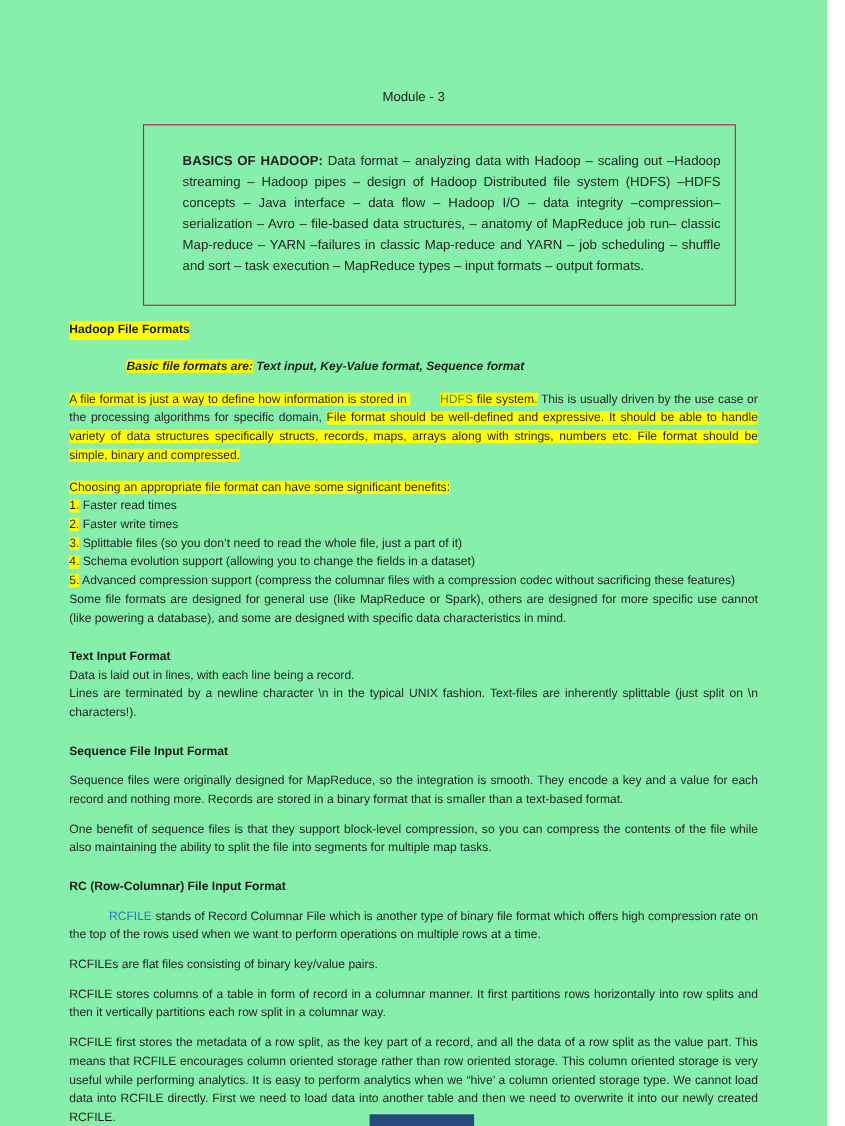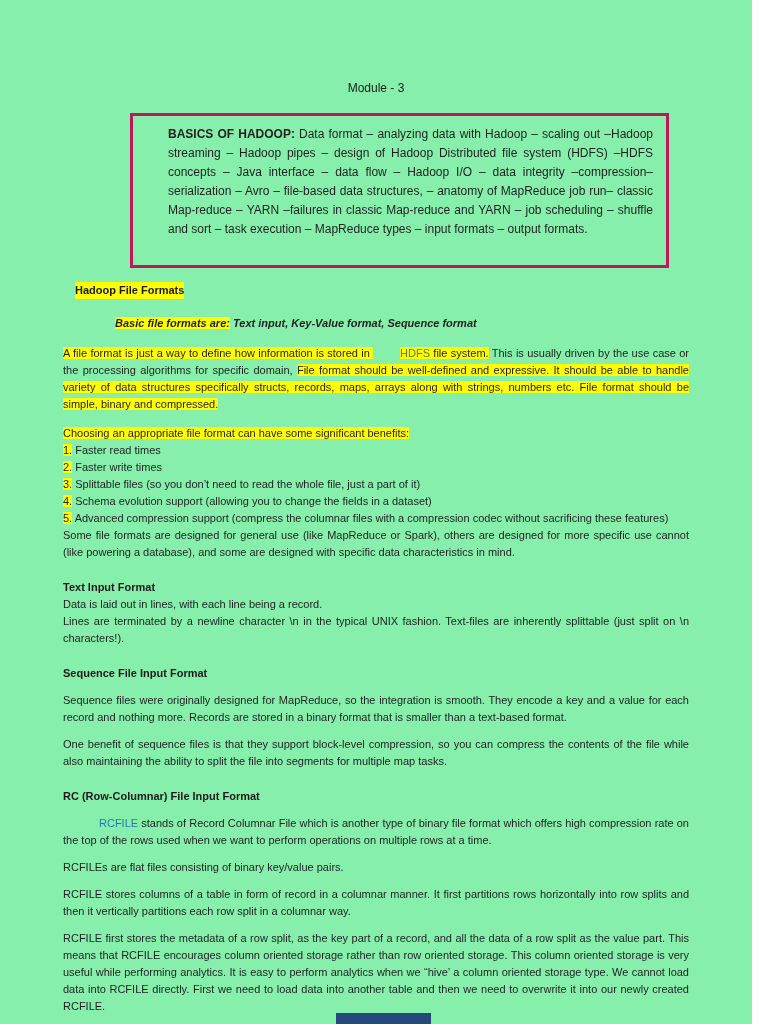--- a/index.html
+++ b/index.html
@@ -6,34 +6,34 @@
   .page {
     position:relative; width:752px; height:1024px; background:#86efac;
     font-family:"Liberation Sans", sans-serif; color:#1f1f1f;
     font-size:11px; line-height:17px; overflow:hidden;
   }
   .content { position:absolute; left:63px; right:63px; top:80px; }
 
   .module-title { text-align:center; font-size:12px; margin-bottom:16px; color:#1a1a1a; }
 
   .syllabus-box {
-    border:3px solid #be185d; margin:0 20px 0 67px;
-    padding:9px 13px 26px 35px;
+    border:1px solid #be185d; margin:0 20px 0 67px;
+    padding:23px 13px 26px 35px;
   }
   .syllabus-text { margin:0; font-size:12px; line-height:19px; text-align:justify; }
 
   .hl { background:#FFFF00; }
   .brown { color:#833C00; }
   .green { color:#538135;margin-left:27px; }
   .blue { color:#2E74B5;padding-left:36px; }
   b, .bold { font-weight:bold; }
   .bi { font-weight:bold; font-style:italic; }
 
   .section-heading { font-weight:bold; color:#1a1a1a; margin:0; }
-  .h-fileformats { margin-top:14px; display:inline-block;margin-left:12px; }
+  .h-fileformats { margin-top:14px; display:inline-block; }
 
   .formats-block { margin:16px 0 0 52px; text-align:justify; }
   .formats-block .line { margin:0; }
 
   .intro-para { margin:13px 0 0 0; text-align:justify; }
 
   .benefits { margin-top:12px; }
   .benefit-line { margin:0; }
   .benefits-note { margin:0; text-align:justify; }
 

